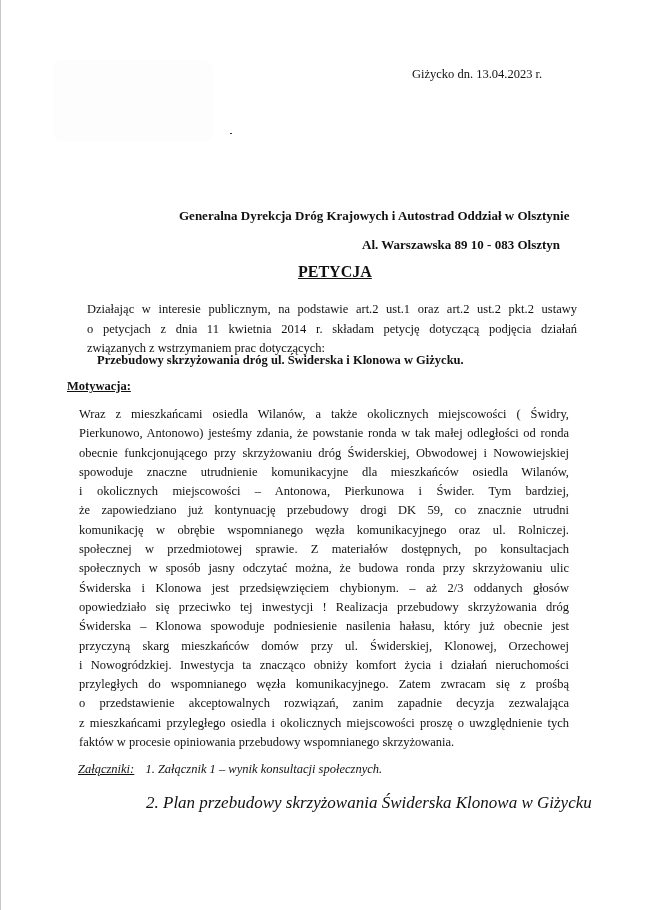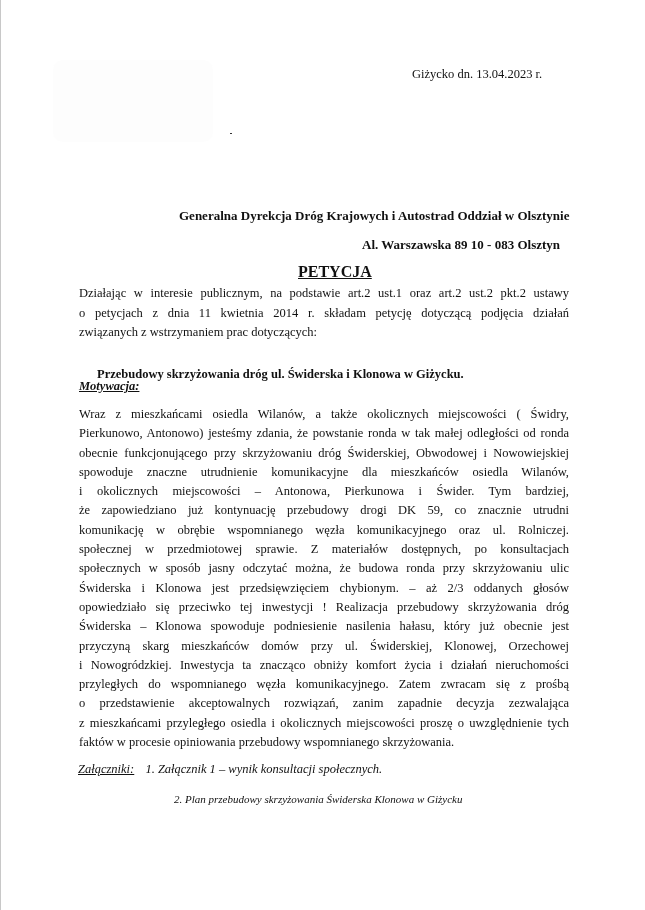--- a/index.html
+++ b/index.html
@@ -56,57 +56,55 @@
     font-size: 16px;
   }
   .para {
     position: absolute;
     left: 78px;
     width: 490px;
     font-size: 12.5px;
     line-height: 19.6px;
     text-align: justify;
   }
-  .intro { top: 284px; }
+  .intro { top: 300px; margin-left: 8px; }
   .subject {
     position: absolute;
-    left: 96px; top: 367px;
+    left: 96px; top: 353px;
     font-weight: bold;
     font-size: 12.5px;
     white-space: nowrap;
   }
   .motivation-heading {
     position: absolute;
-    left: 78px; top: 379px;
+    left: 66px; top: 379px;
     font-weight: bold;
     text-decoration: underline;
     font-size: 12.5px;
-    font-style: italic;
   }
   .body-text { top: 405px; line-height: 19.3px; }
   .body-text span.line { display: block; text-align: justify; text-align-last: justify; }
   .body-text span.line.last { text-align-last: left; }
   .attachments {
     position: absolute;
     left: 77px; top: 762px;
     font-size: 12.5px;
     font-style: italic;
     white-space: nowrap;
   }
   .attachments .label {
     text-decoration: underline;
     margin-right: 8px;
   }
   .attachment-2 {
     position: absolute;
     left: 145px; top: 793px;
-    font-size: 11px;
+    font-size: 17px;
     font-style: italic;
     white-space: nowrap;
-    margin-left: 28px;
   }
 </style>
 </head>
 <body>
 
 <div class="page">
   <div class="redaction"></div>
   <div class="dot-mark"></div>
 
   <div class="date">Giżycko dn. 13.04.2023 r.</div>

